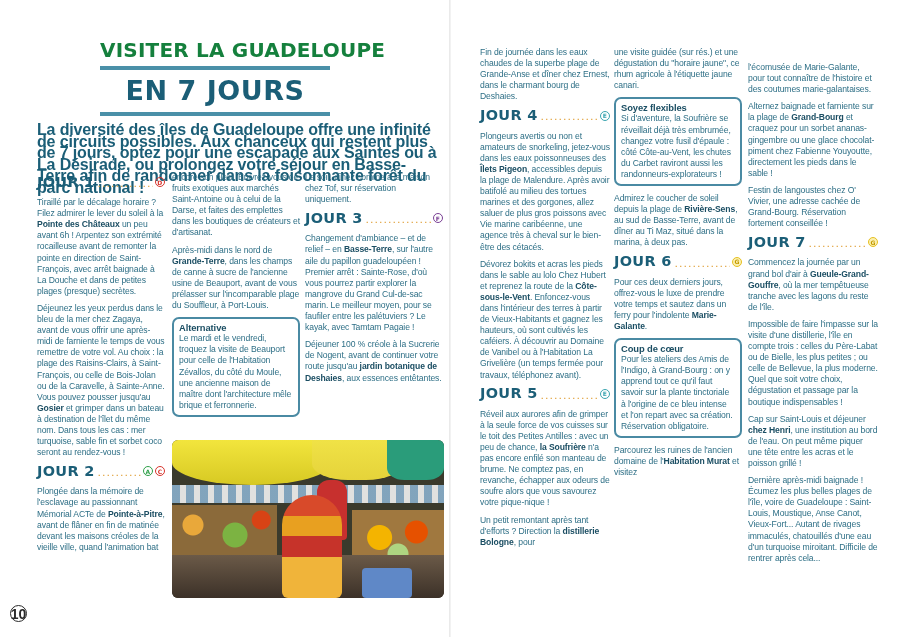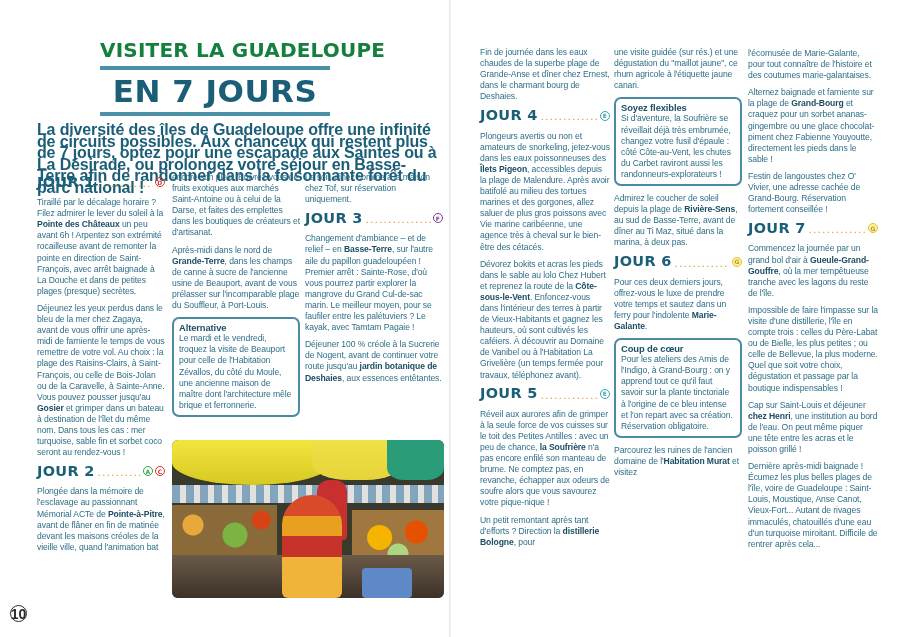--- a/index.html
+++ b/index.html
@@ -4,21 +4,21 @@
 <style>
   * { box-sizing: border-box; margin: 0; padding: 0; }
   html, body { width: 900px; height: 637px; background: #ffffff; overflow: hidden; }
   body { font-family: "Liberation Sans", "DejaVu Sans", sans-serif; color: #1f5f7a; position: relative; }
   .spread { position: absolute; left: 0; top: 0; width: 900px; height: 637px; background: #ffffff; }
   .gutter { position: absolute; left: 449px; top: 0; width: 2px; height: 637px; background: linear-gradient(to right, #e6e6e6, #f6f6f6); }
 
   .title-wrap { position: absolute; left: 100px; top: 38px; width: 230px; text-align: center; }
   .title-line1 { font-family: "DejaVu Sans", sans-serif; font-weight: bold; font-size: 20px; color: #15803d; letter-spacing: 0.2px; white-space: nowrap; }
   .rule { height: 4px; background: #4a90a8; margin: 4px 0 0 0; }
-  .title-line2 { font-family: "DejaVu Sans", sans-serif; font-weight: bold; font-size: 31px; color: #1b5e77; line-height: 36px; margin-top: 3px; letter-spacing: 0.5px; }
+  .title-line2 { font-family: "DejaVu Sans", sans-serif; font-weight: bold; font-size: 27px; color: #1b5e77; line-height: 36px; margin-top: 3px; letter-spacing: 0.5px; }
   .rule2 { height: 4px; background: #4a90a8; margin-top: 3px; }
 
   .intro { position: absolute; left: 37px; top: 124px; width: 400px; font-size: 16px; line-height: 11.6px; color: #1b5e77; font-weight: bold; letter-spacing: -0.15px; }
 
   .col { position: absolute; font-size: 8.6px; line-height: 11.1px; color: #2e6f86; letter-spacing: -0.1px; }
   .col p { margin-bottom: 6px; }
   .col b { color: #1b4e63; }
 
   .day-head { display: flex; align-items: center; font-family: "DejaVu Sans", sans-serif; font-weight: bold; font-size: 14.5px; color: #1b5e77; margin: 3px 0 8px 0; letter-spacing: 0.3px; white-space: nowrap; }
   .day-head .dots { flex: 1; overflow: hidden; color: #e0a13a; font-weight: normal; font-size: 11px; letter-spacing: 1px; margin-left: 3px; padding-top: 3px; }
@@ -125,40 +125,40 @@
     <div class="day-head">
       <span>JOUR 5</span>
       <span class="dots">..................</span>
       <span class="badge teal">E</span>
     </div>
     <p><span>Réveil aux aurores afin de grimper à la seule force de vos cuisses sur le toit des Petites Antilles : avec un peu de chance, </span><b>la Soufrière</b><span> n'a pas encore enfilé son manteau de brume. Ne comptez pas, en revanche, échapper aux odeurs de soufre alors que vous savourez votre pique-nique !</span></p>
     <p><span>Un petit remontant après tant d'efforts ? Direction la </span><b>distillerie Bologne</b><span>, pour</span></p>
   </div>
 
   <div class="col" style="left:614px; top:47px; width:128px;">
-    <p>une visite guidée (sur rés.) et une dégustation du "maillot jaune", ce rhum agricole à l'étiquette jaune canari.</p>
+    <p>une visite guidée (sur rés.) et une dégustation du "horaire jaune", ce rhum agricole à l'étiquette jaune canari.</p>
     <div class="box">
       <span class="box-title">Soyez flexibles</span>
       <span>Si d'aventure, la Soufrière se réveillait déjà très embrumée, changez votre fusil d'épaule : côté Côte-au-Vent, les chutes du Carbet raviront aussi les randonneurs-explorateurs !</span>
     </div>
     <p><span>Admirez le coucher de soleil depuis la plage de </span><b>Rivière-Sens</b><span>, au sud de Basse-Terre, avant de dîner au Ti Maz, situé dans la marina, à deux pas.</span></p>
     <div class="day-head">
       <span>JOUR 6</span>
       <span class="dots">..................</span>
       <span class="badge yellow">G</span>
     </div>
     <p><span>Pour ces deux derniers jours, offrez-vous le luxe de prendre votre temps et sautez dans un ferry pour l'indolente </span><b>Marie-Galante</b><span>.</span></p>
     <div class="box">
       <span class="box-title">Coup de cœur</span>
       <span>Pour les ateliers des Amis de l'Indigo, à Grand-Bourg : on y apprend tout ce qu'il faut savoir sur la plante tinctoriale à l'origine de ce bleu intense et l'on repart avec sa création. Réservation obligatoire.</span>
     </div>
     <p><span>Parcourez les ruines de l'ancien domaine de l'</span><b>Habitation Murat</b><span> et visitez</span></p>
   </div>
 
-  <div class="col" style="left:748px; top:48px; width:130px;">
+  <div class="col" style="left:748px; top:62px; width:130px;">
     <p>l'écomusée de Marie-Galante, pour tout connaître de l'histoire et des coutumes marie-galantaises.</p>
     <p><span>Alternez baignade et farniente sur la plage de </span><b>Grand-Bourg</b><span> et craquez pour un sorbet ananas-gingembre ou une glace chocolat-piment chez Fabienne Youyoutte, directement les pieds dans le sable !</span></p>
     <p>Festin de langoustes chez O' Vivier, une adresse cachée de Grand-Bourg. Réservation fortement conseillée !</p>
     <div class="day-head">
       <span>JOUR 7</span>
       <span class="dots">..................</span>
       <span class="badge yellow">G</span>
     </div>
     <p><span>Commencez la journée par un grand bol d'air à </span><b>Gueule-Grand-Gouffre</b><span>, où la mer tempêtueuse tranche avec les lagons du reste de l'île.</span></p>
     <p>Impossible de faire l'impasse sur la visite d'une distillerie, l'île en compte trois : celles du Père-Labat ou de Bielle, les plus petites ; ou celle de Bellevue, la plus moderne. Quel que soit votre choix, dégustation et passage par la boutique indispensables !</p>

